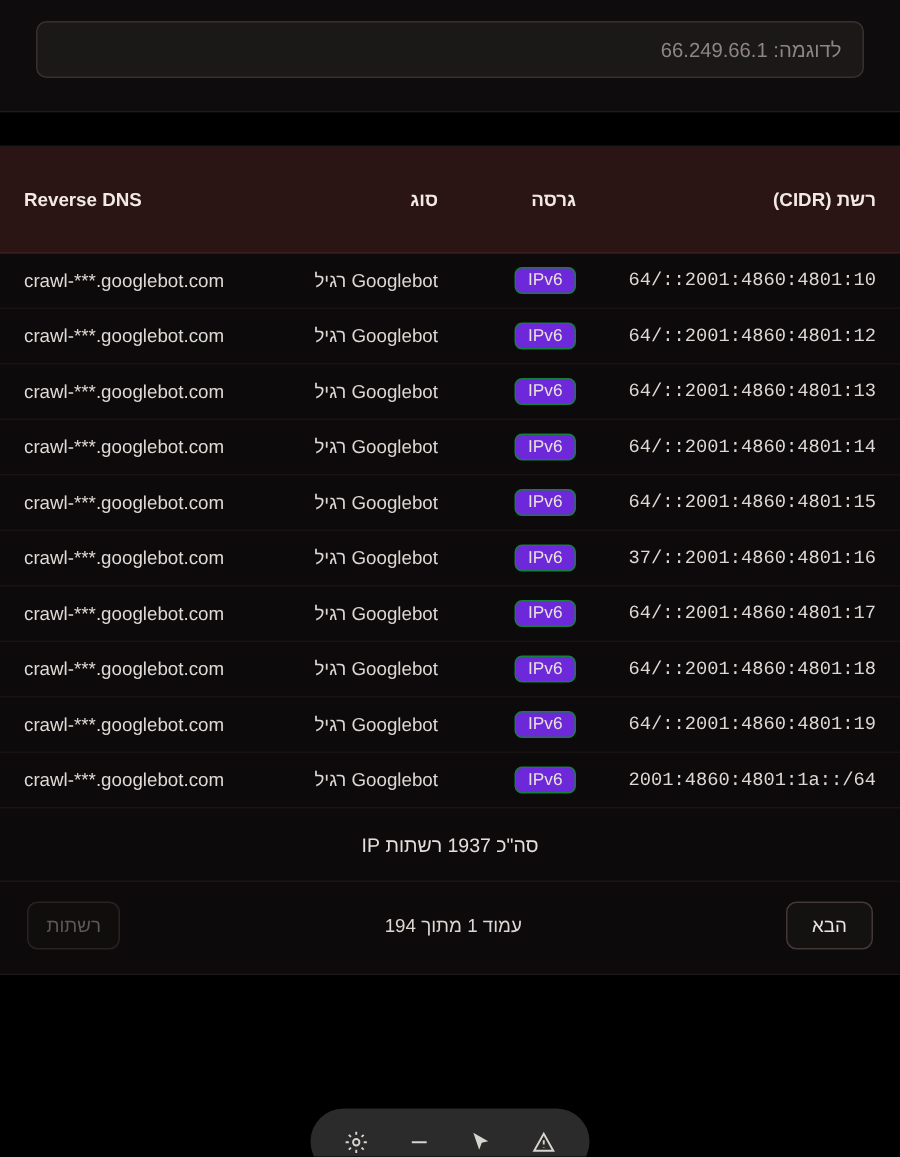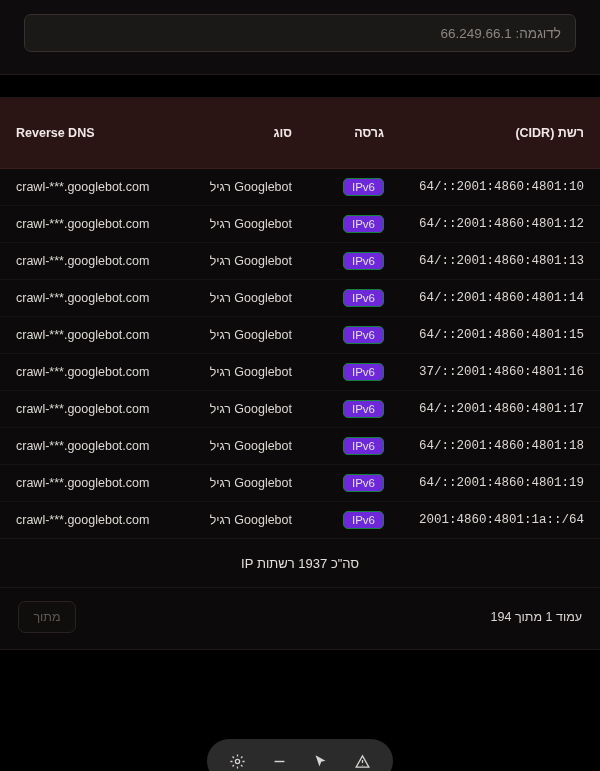--- a/index.html
+++ b/index.html
@@ -268,22 +268,23 @@
             <td class="col-ver"><span class="badge">IPv6</span></td>
             <td class="col-type">Googlebot רגיל</td>
             <td class="col-rdns">crawl-***.googlebot.com</td>
           </tr>
         </tbody>
     </table>
 
     <div class="totals">סה"כ 1937 רשתות IP</div>
 
     <div class="pager">
+      <button class="pg-btn">הבא</button>
       <span class="pg-label">עמוד 1 מתוך 194</span>
-      <button class="pg-btn disabled">מתוך</button>
+      <button class="pg-btn disabled">רשתות</button>
     </div>
   </div>
 
   <div class="float-toolbar">
     <span class="tb-icon">
       <svg width="17" height="17" viewBox="0 0 24 24" fill="none" stroke="#d8d4d0" stroke-width="1.8">
         <circle cx="12" cy="12" r="3"></circle>
         <path d="M12 2v3M12 19v3M2 12h3M19 12h3M5 5l2 2M17 17l2 2M19 5l-2 2M7 17l-2 2"></path>
       </svg>
     </span>

